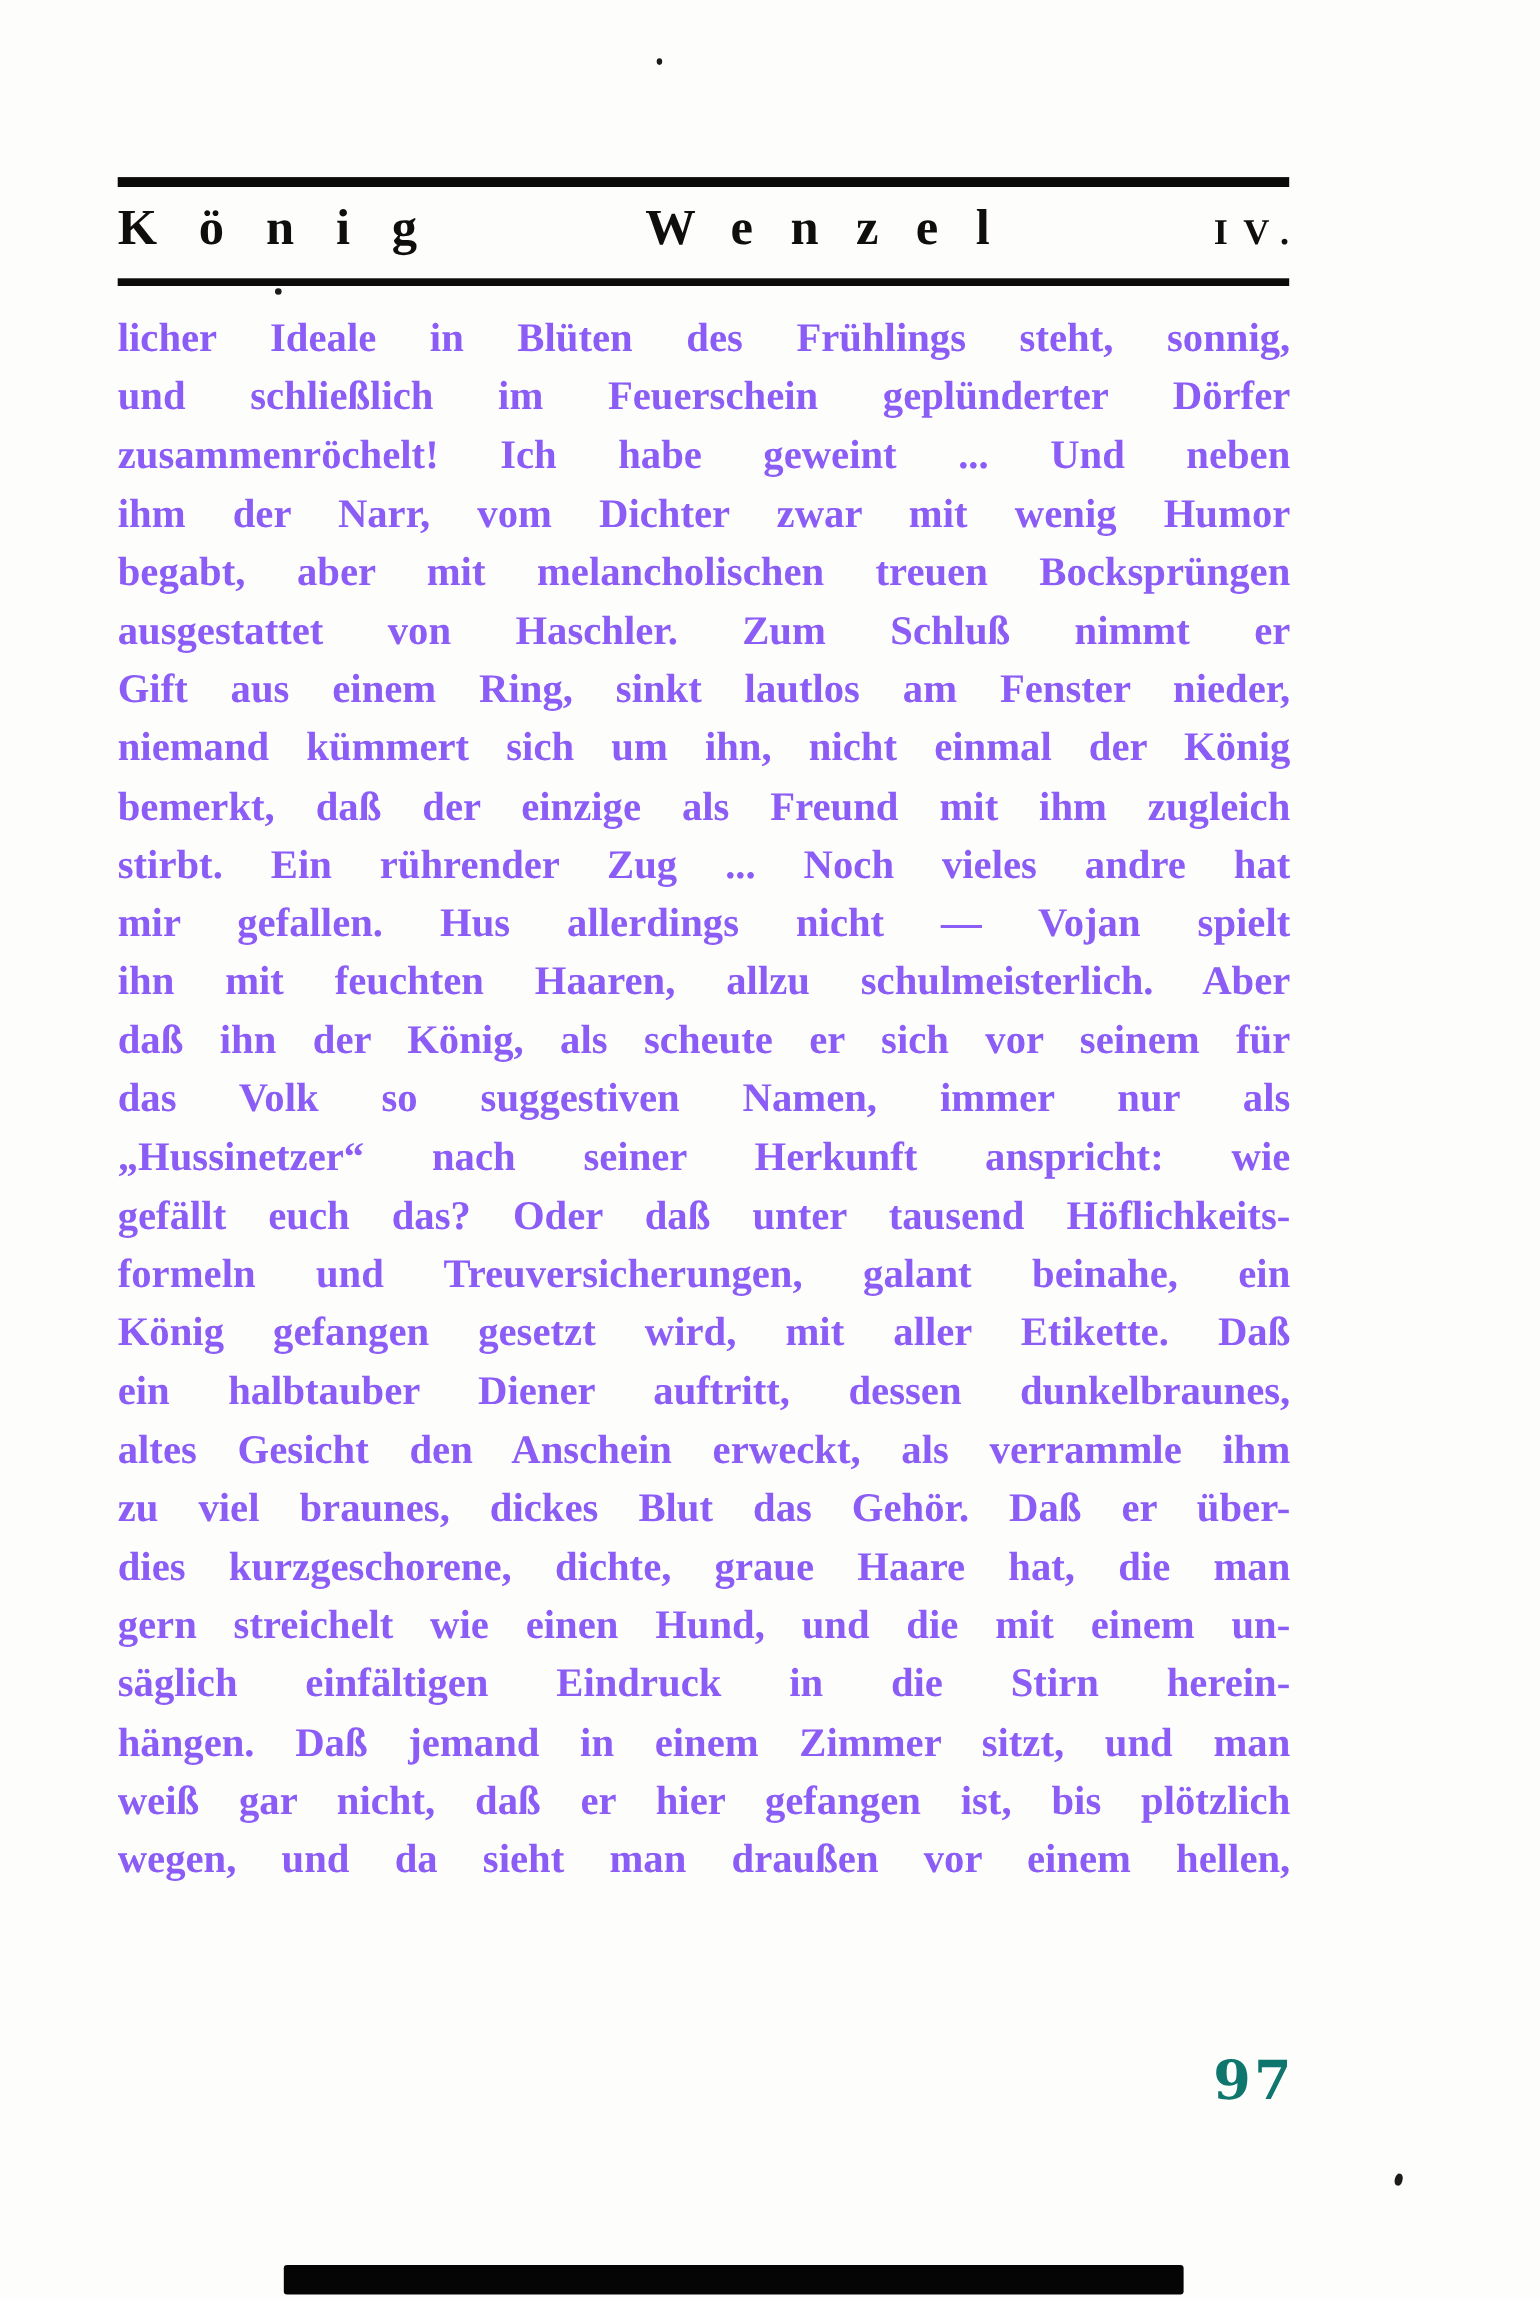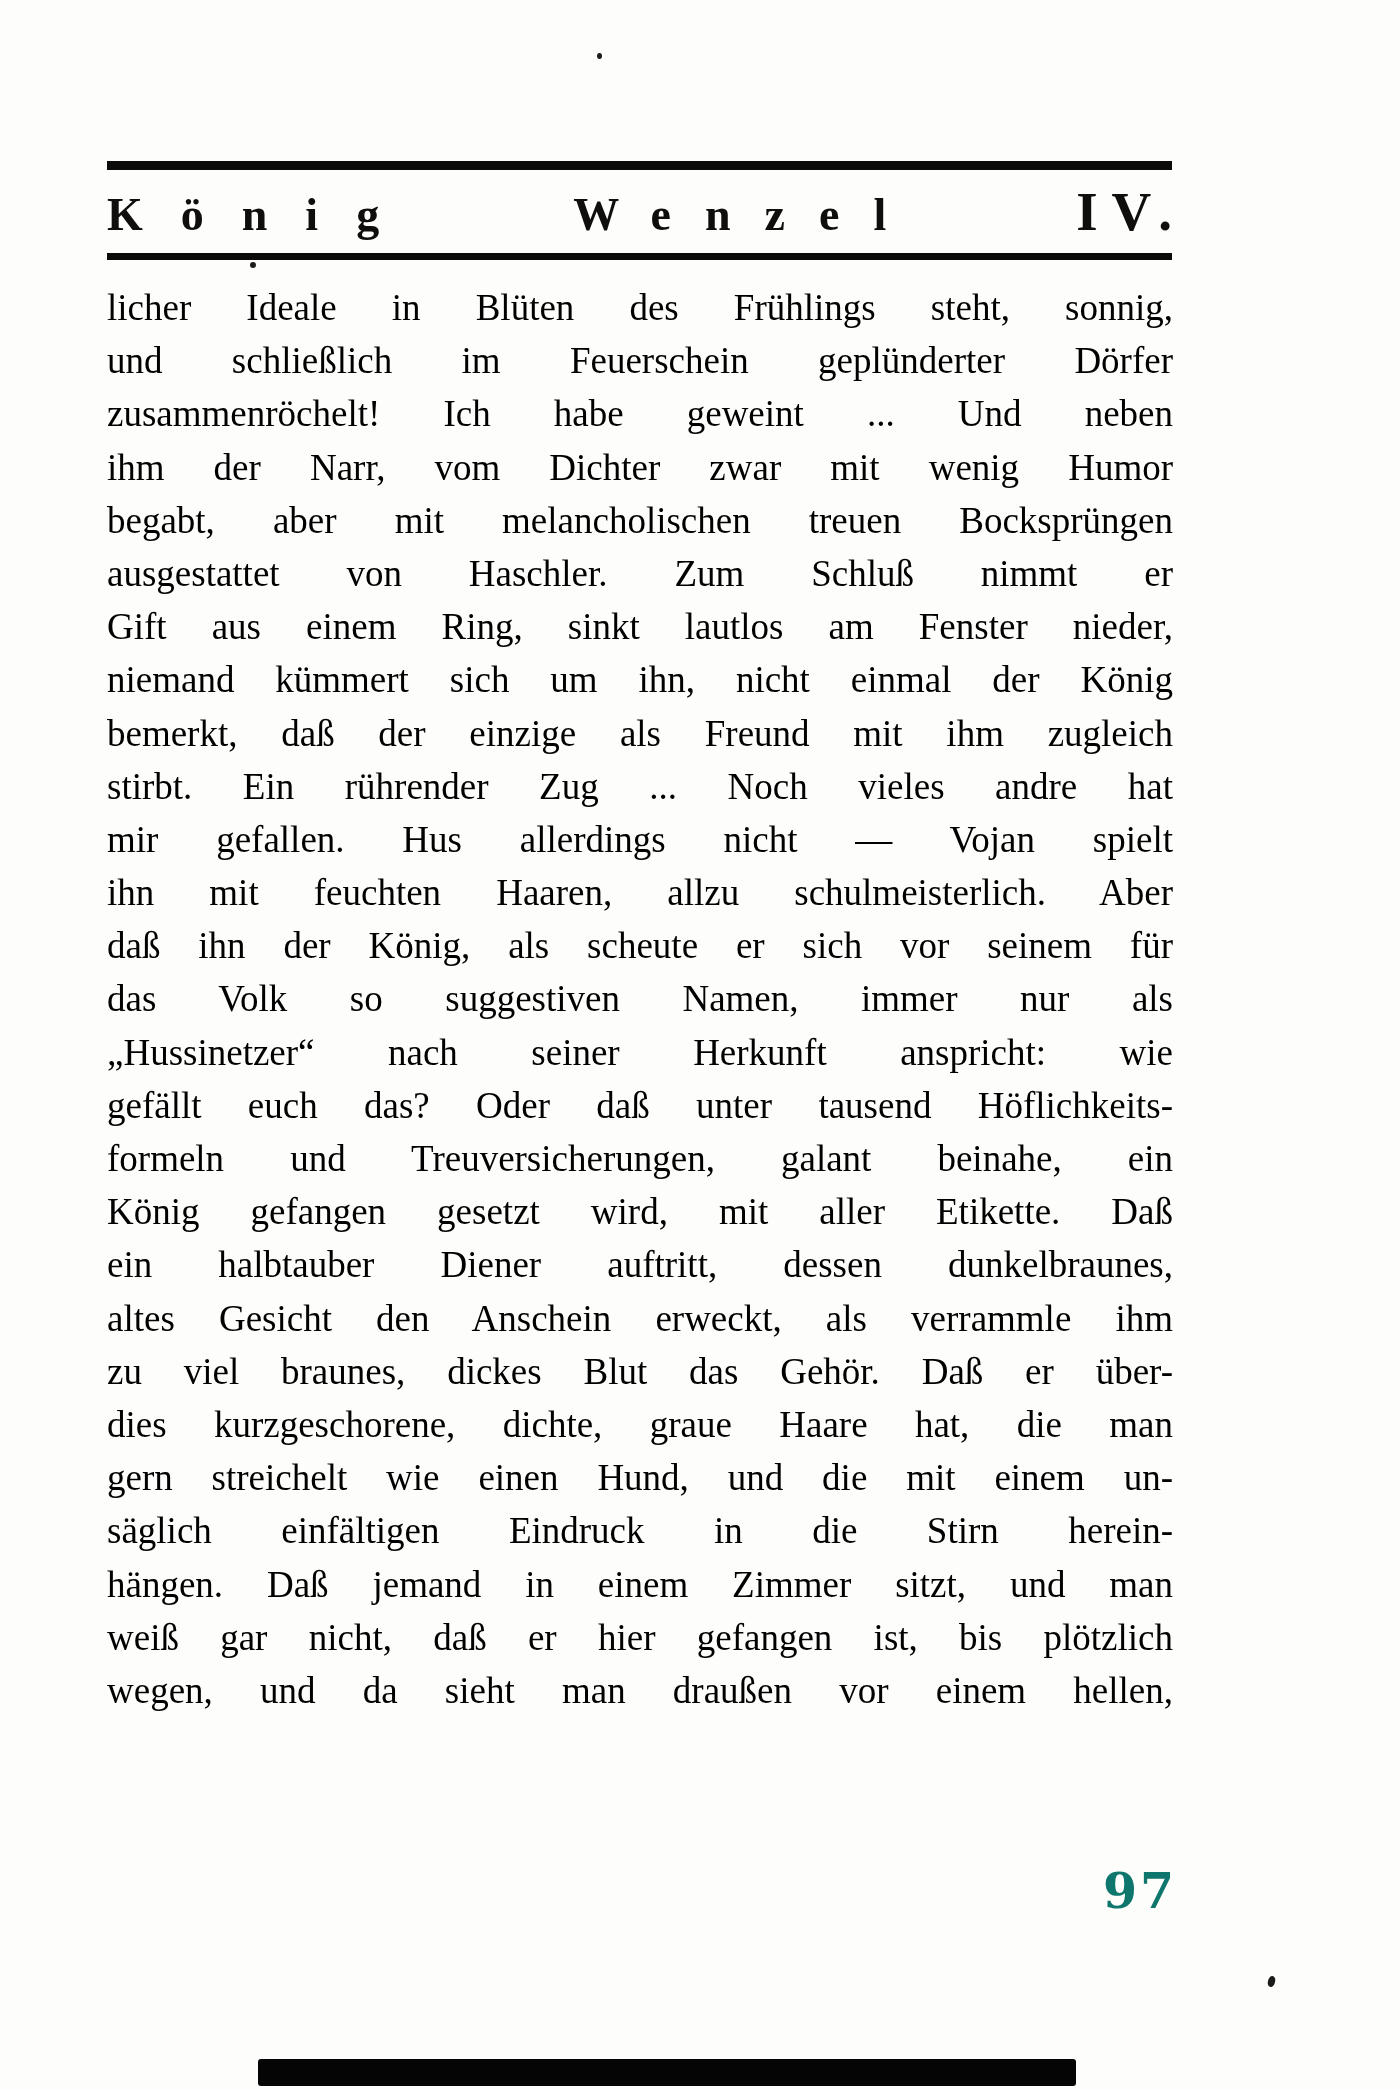--- a/index.html
+++ b/index.html
@@ -32,34 +32,34 @@
     width: 1065px;
     display: flex;
     justify-content: space-between;
     align-items: baseline;
     font-weight: 700;
     line-height: 1;
     white-space: nowrap;
   }
   .hw1 { font-size: 46px; letter-spacing: 38px; }
   .hw2 { font-size: 46px; letter-spacing: 34px; }
-  .hw3 { font-size: 55px; letter-spacing: 14px; margin-right: -14px; }
+  .hw3 { font-size: 33px; letter-spacing: 14px; margin-right: -14px; }
 
   .textblock {
     position: absolute;
     left: 107px;
     top: 281px;
     width: 1066px;
   }
   .line {
     height: 53.2px;
     line-height: 53.2px;
     font-size: 37px;
-    font-weight: 400;
-    color: #000000;
+    font-weight: 700;
+    color: #8b5cf6;
     text-align: justify;
     text-align-last: justify;
     overflow: hidden;
   }
 
   .pagenum {
     position: absolute;
     left: 1103px;
     top: 1867px;
     font-size: 49px;

